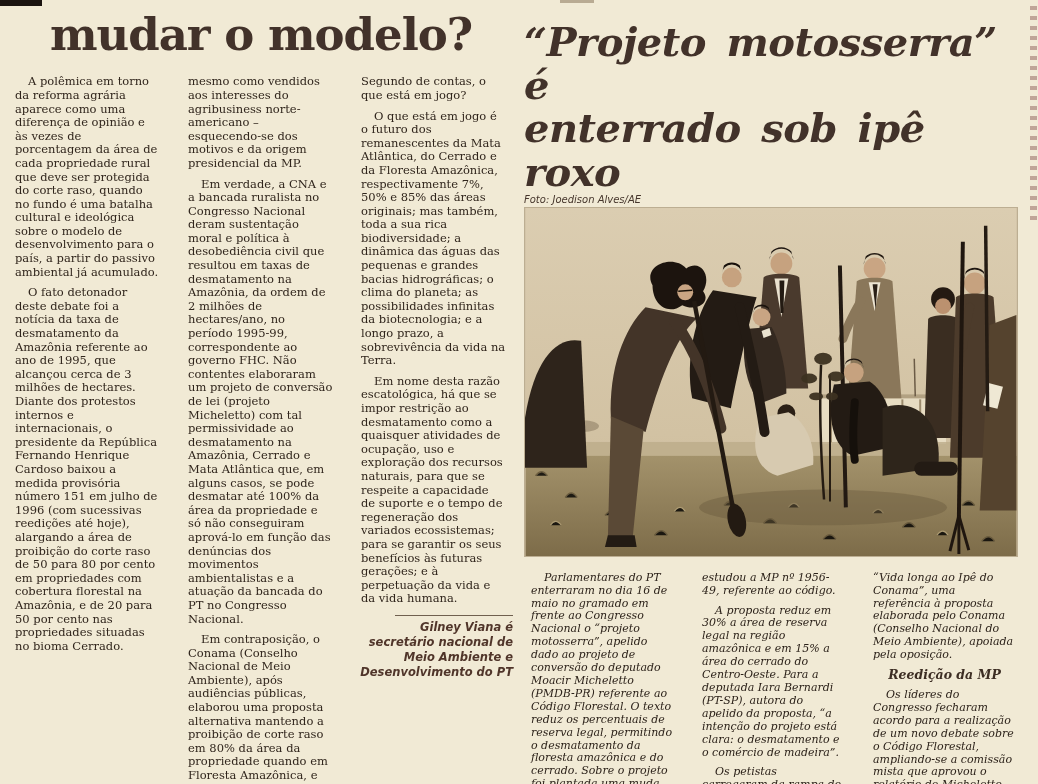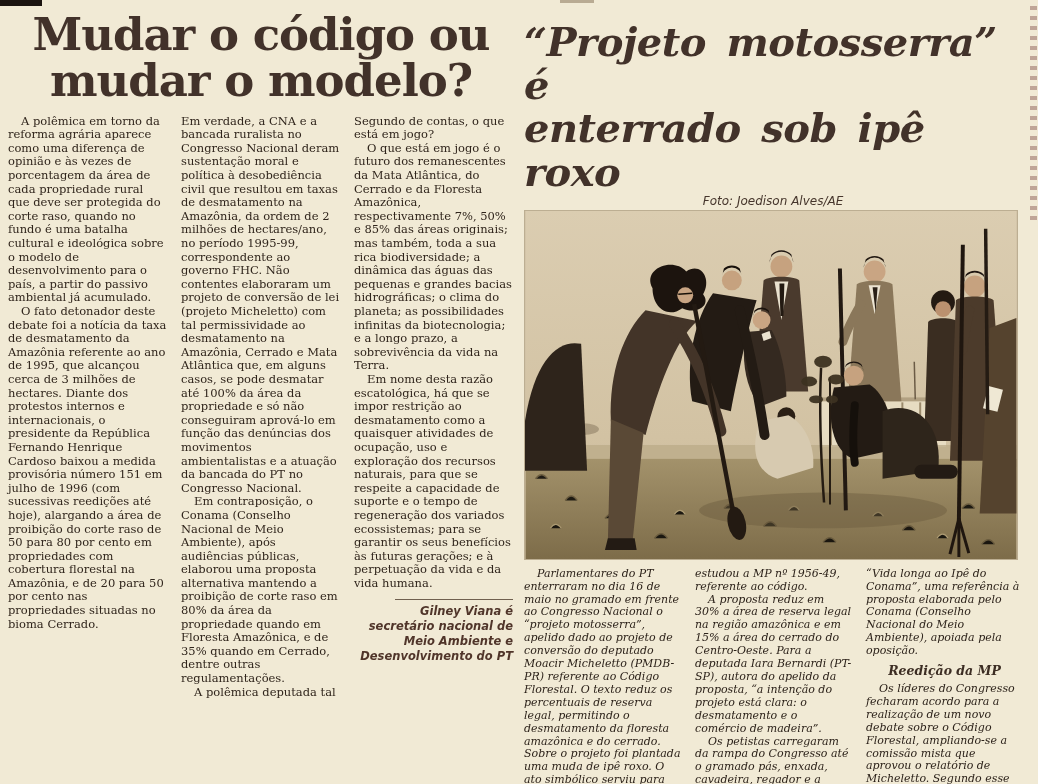--- a/index.html
+++ b/index.html
@@ -18,68 +18,68 @@
   }
   
   .left-article{position:absolute;left:8px;top:8px;width:506px;}
   .left-headline{
     margin:4px 0 10px 0;text-align:center;
     font-size:45px;line-height:1.03;font-weight:bold;
     color:#42322a;letter-spacing:-1px;
   }
   .cols{display:flex;gap:14px;}
   .col{width:159px;font-size:11.5px;line-height:13.6px;text-align:left;}
-  .para{margin:0;text-indent:13px;}
+  .para{margin:7px;text-indent:13px;}
   .cont .para:first-child{text-indent:0;}
   .byline-rule{border-top:1px solid #70604f;width:118px;margin:9px 0 4px auto;}
   .byline{
     font-family:"DejaVu Sans", sans-serif;font-weight:bold;font-style:italic;
     font-size:11.5px;line-height:1.3;text-align:right;color:#50352a;
   }
   
   .right-article{position:absolute;left:524px;top:4px;width:504px;}
   .right-headline{
     margin:16px 0 0 0;font-size:40px;line-height:1.08;font-weight:bold;font-style:italic;
     color:#42322a;letter-spacing:-0.5px;word-spacing:0.18em;text-align:left;
   }
   .right-headline .hl{display:block;}
   .photo-credit{
-    font-family:"DejaVu Sans", sans-serif;font-style:italic;font-size:12px;
-    text-align:center;color:#46362c;margin:1px 6px 2px 0;
+    font-family:"DejaVu Sans", sans-serif;font-style:italic;font-size:10px;
+    text-align:left;color:#46362c;margin:1px 6px 2px 0;
   }
   .photo{width:494px;height:350px;background:#cfc0a4;border:1px solid #bcae92;box-sizing:border-box;}
   .photo svg{display:block;width:100%;height:100%;}
   .right-cols{display:flex;gap:14px;margin-top:8px;}
   .right-cols .col{width:157px;font-style:italic;font-size:11px;line-height:12.9px;color:#2c221a;}
   .subhead{
     margin:7px 0 5px 0;text-align:center;font-size:12.5px;
     font-weight:bold;color:#3c2d23;
   }
 </style>
 </head>
 <body>
 
 <div class="scan-mark"></div>
 <div class="scan-dash"></div>
 <div class="binding-edge"></div>
 
 <section class="left-article">
   <h1 class="left-headline">
-    <span class="hl" style="display:block">Mudar o código ou</span>
     <span class="hl" style="display:block">mudar o modelo?</span>
   </h1>
   <div class="cols">
     <div class="col">
       <div class="rep">
           <p class="para">A polêmica em torno da reforma agrária aparece como uma diferença de opinião e às vezes de porcentagem da área de cada propriedade rural que deve ser protegida do corte raso, quando no fundo é uma batalha cultural e ideológica sobre o modelo de desenvolvimento para o país, a partir do passivo ambiental já acumulado.</p>
           <p class="para">O fato detonador deste debate foi a notícia da taxa de desmatamento da Amazônia referente ao ano de 1995, que alcançou cerca de 3 milhões de hectares. Diante dos protestos internos e internacionais, o presidente da República Fernando Henrique Cardoso baixou a medida provisória número 151 em julho de 1996 (com sucessivas reedições até hoje), alargando a área de proibição do corte raso de 50 para 80 por cento em propriedades com cobertura florestal na Amazônia, e de 20 para 50 por cento nas propriedades situadas no bioma Cerrado.</p>
         </div>
     </div>
     <div class="col">
       <div class="rep cont">
+          <p class="para">mesmo como vendidos aos interesses do agribusiness norte-americano – esquecendo-se dos motivos e da origem presidencial da MP.</p>
           <p class="para">Em verdade, a CNA e a bancada ruralista no Congresso Nacional deram sustentação moral e política à desobediência civil que resultou em taxas de desmatamento na Amazônia, da ordem de 2 milhões de hectares/ano, no período 1995-99, correspondente ao governo FHC. Não contentes elaboraram um projeto de conversão de lei (projeto Micheletto) com tal permissividade ao desmatamento na Amazônia, Cerrado e Mata Atlântica que, em alguns casos, se pode desmatar até 100% da área da propriedade e só não conseguiram aprová-lo em função das denúncias dos movimentos ambientalistas e a atuação da bancada do PT no Congresso Nacional.</p>
           <p class="para">Em contraposição, o Conama (Conselho Nacional de Meio Ambiente), após audiências públicas, elaborou uma proposta alternativa mantendo a proibição de corte raso em 80% da área da propriedade quando em Floresta Amazônica, e de 35% quando em Cerrado, dentre outras regulamentações.</p>
           <p class="para">A polêmica deputada tal</p>
         </div>
     </div>
     <div class="col">
       <div class="rep cont">
           <p class="para">Segundo de contas, o que está em jogo?</p>
           <p class="para">O que está em jogo é o futuro dos remanescentes da Mata Atlântica, do Cerrado e da Floresta Amazônica, respectivamente 7%, 50% e 85% das áreas originais; mas também, toda a sua rica biodiversidade; a dinâmica das águas das pequenas e grandes bacias hidrográficas; o clima do planeta; as possibilidades infinitas da biotecnologia; e a longo prazo, a sobrevivência da vida na Terra.</p>
           <p class="para">Em nome desta razão escatológica, há que se impor restrição ao desmatamento como a quaisquer atividades de ocupação, uso e exploração dos recursos naturais,  para que se respeite a capacidade de suporte e o tempo de regeneração dos variados ecossistemas; para se garantir os seus benefícios às futuras gerações; e à perpetuação da vida e da vida humana.</p>

